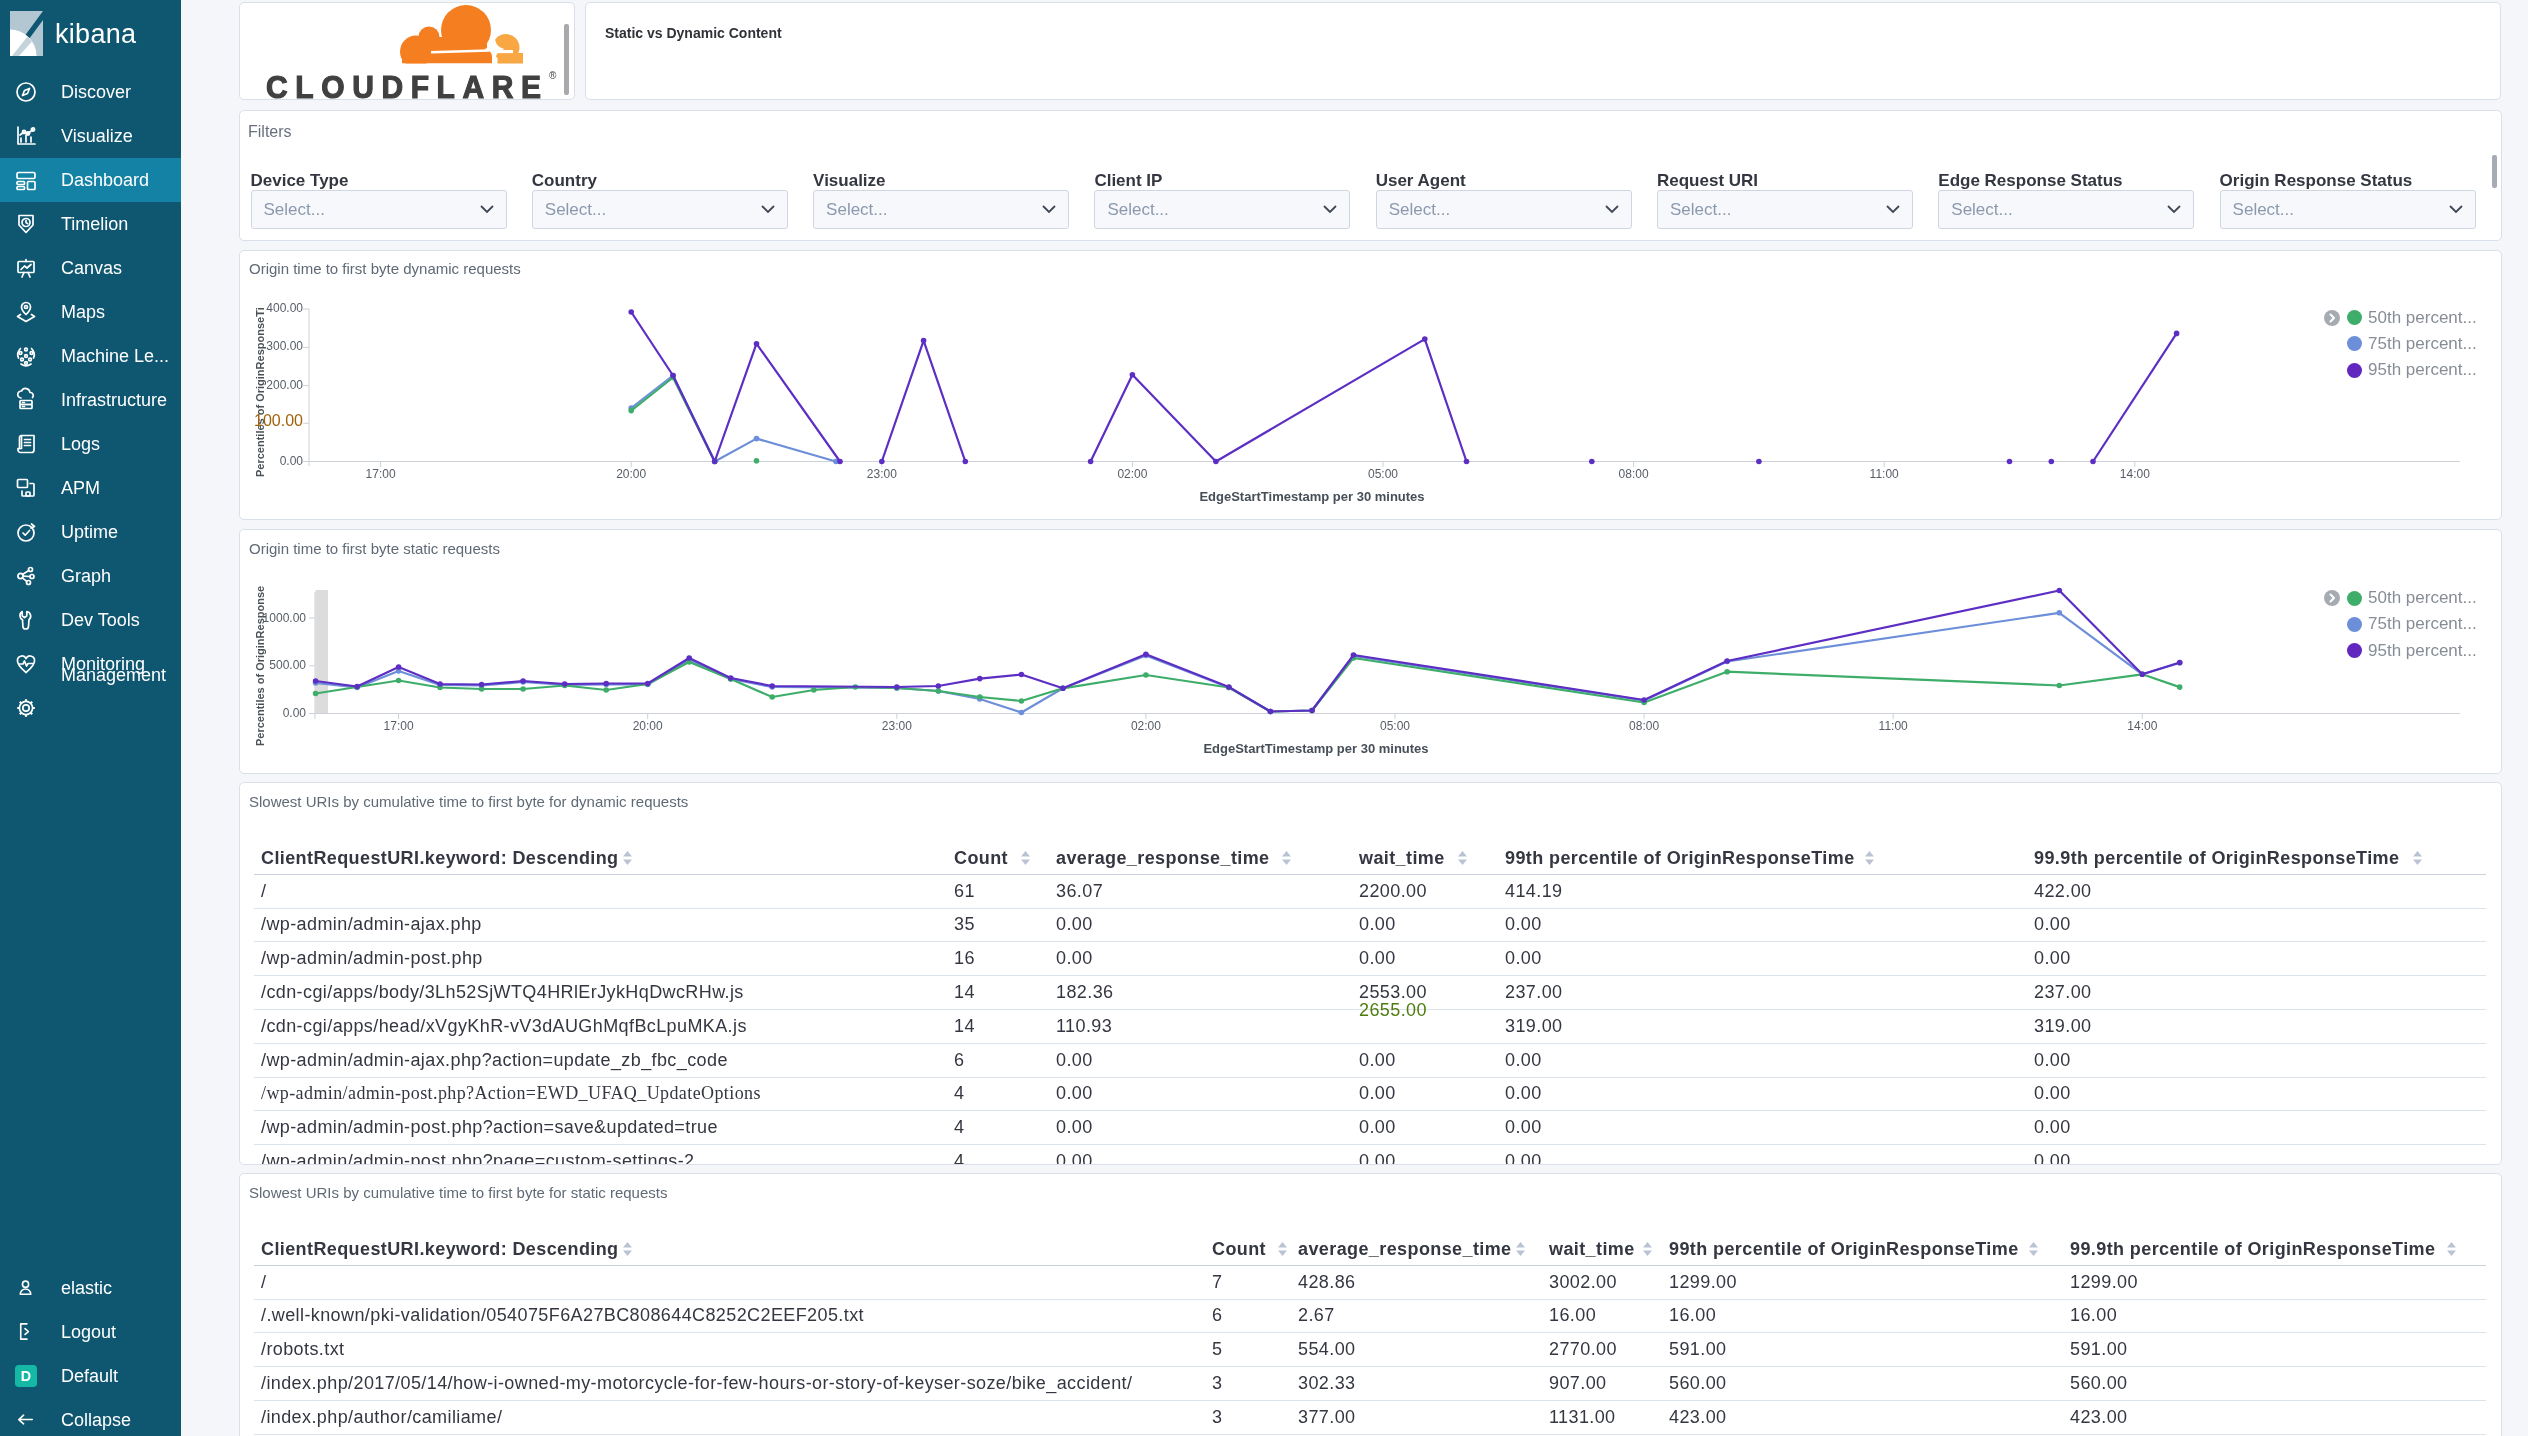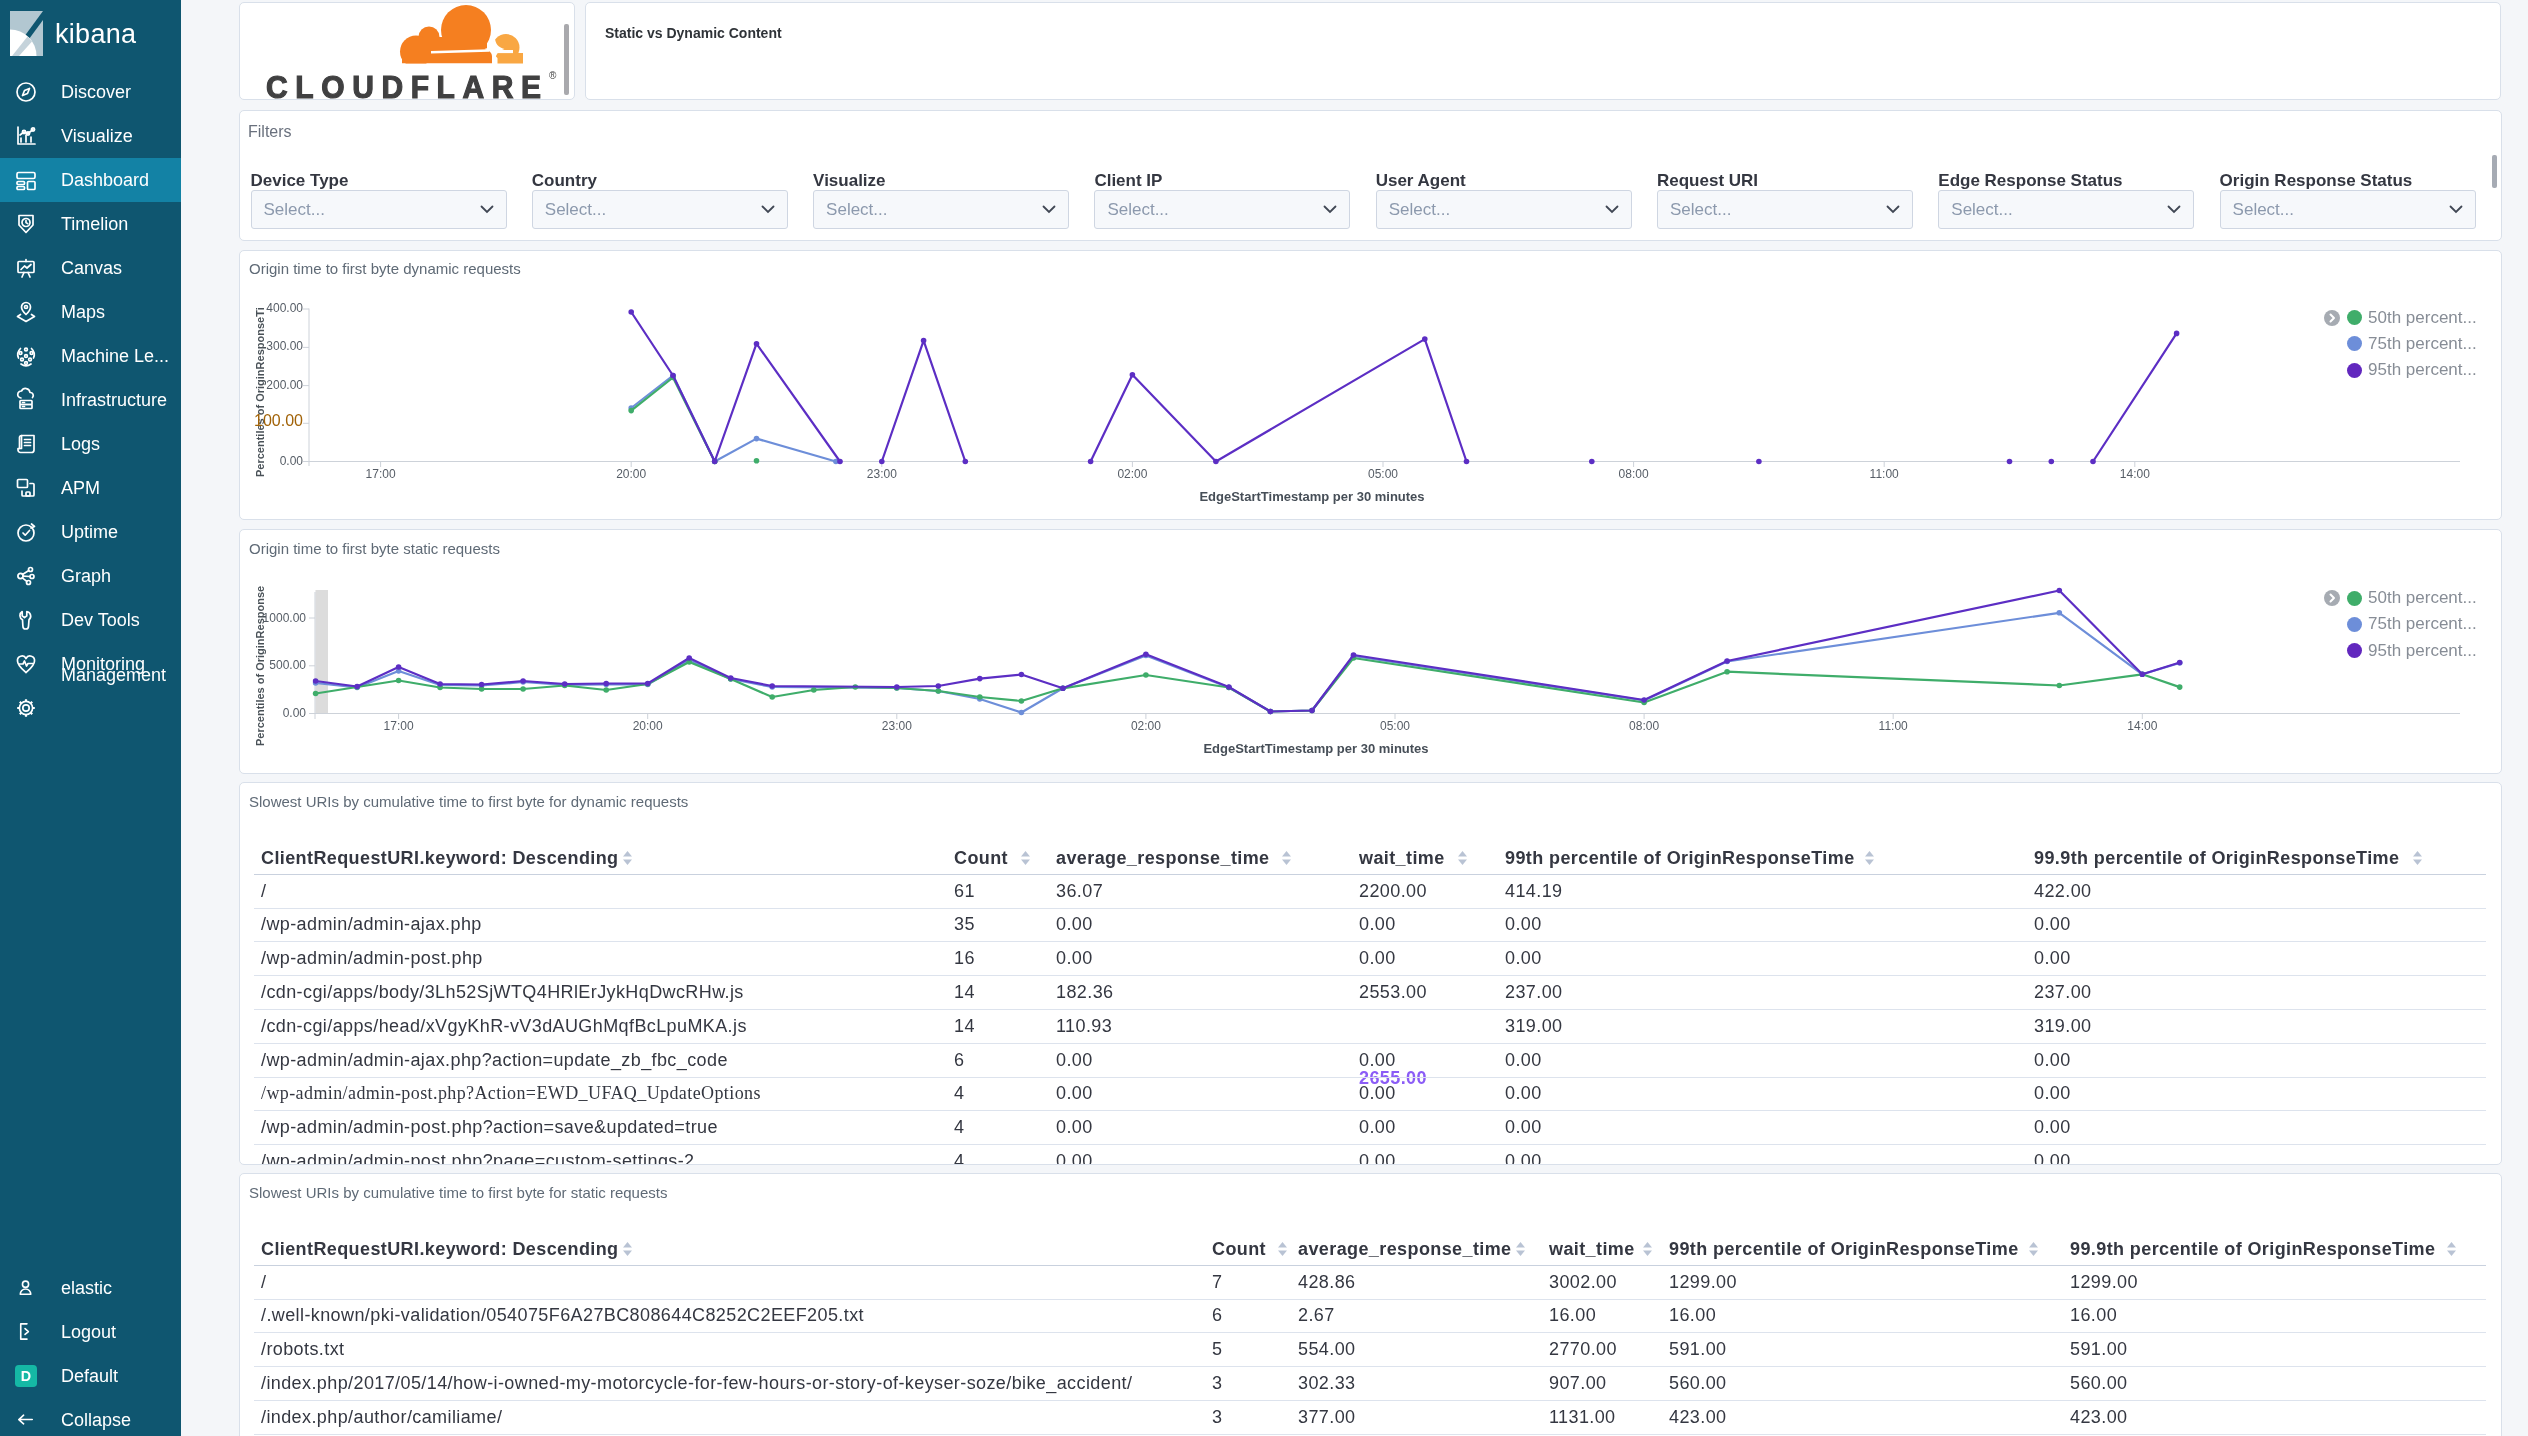--- a/index.html
+++ b/index.html
@@ -481,21 +481,21 @@
       <div class="t " style="left:261px;top:981.0px;font-size:18px;line-height:22px;color:#343741;letter-spacing:0.4px;">/cdn-cgi/apps/body/3Lh52SjWTQ4HRlErJykHqDwcRHw.js</div>
       <div class="t " style="left:954px;top:981.0px;font-size:18px;line-height:22px;color:#343741;letter-spacing:0.4px;">14</div>
       <div class="t " style="left:1056px;top:981.0px;font-size:18px;line-height:22px;color:#343741;letter-spacing:0.4px;">182.36</div>
       <div class="t " style="left:1359px;top:981.0px;font-size:18px;line-height:22px;color:#343741;letter-spacing:0.4px;">2553.00</div>
       <div class="t " style="left:1505px;top:981.0px;font-size:18px;line-height:22px;color:#343741;letter-spacing:0.4px;">237.00</div>
       <div class="t " style="left:2034px;top:981.0px;font-size:18px;line-height:22px;color:#343741;letter-spacing:0.4px;">237.00</div>
       <div style="position:absolute;left:254px;top:1008.9px;width:2232px;height:1px;background:#dde3ed"></div>
       <div class="t " style="left:261px;top:1014.8px;font-size:18px;line-height:22px;color:#343741;letter-spacing:0.4px;">/cdn-cgi/apps/head/xVgyKhR-vV3dAUGhMqfBcLpuMKA.js</div>
       <div class="t " style="left:954px;top:1014.8px;font-size:18px;line-height:22px;color:#343741;letter-spacing:0.4px;">14</div>
       <div class="t " style="left:1056px;top:1014.8px;font-size:18px;line-height:22px;color:#343741;letter-spacing:0.4px;">110.93</div>
-      <div class="t " style="left:1359px;top:1067px;font-size:18px;line-height:22px;color:#8b5cf6;letter-spacing:0.4px;font-weight:bold;">2655.00</div>
+      <div class="t " style="left:1359px;top:999px;font-size:18px;line-height:22px;color:#4d7c0f;letter-spacing:0.4px;">2655.00</div>
       <div class="t " style="left:1505px;top:1014.8px;font-size:18px;line-height:22px;color:#343741;letter-spacing:0.4px;">319.00</div>
       <div class="t " style="left:2034px;top:1014.8px;font-size:18px;line-height:22px;color:#343741;letter-spacing:0.4px;">319.00</div>
       <div style="position:absolute;left:254px;top:1042.7px;width:2232px;height:1px;background:#dde3ed"></div>
       <div class="t " style="left:261px;top:1048.6px;font-size:18px;line-height:22px;color:#343741;letter-spacing:0.4px;">/wp-admin/admin-ajax.php?action=update_zb_fbc_code</div>
       <div class="t " style="left:954px;top:1048.6px;font-size:18px;line-height:22px;color:#343741;letter-spacing:0.4px;">6</div>
       <div class="t " style="left:1056px;top:1048.6px;font-size:18px;line-height:22px;color:#343741;letter-spacing:0.4px;">0.00</div>
       <div class="t " style="left:1359px;top:1048.6px;font-size:18px;line-height:22px;color:#343741;letter-spacing:0.4px;">0.00</div>
       <div class="t " style="left:1505px;top:1048.6px;font-size:18px;line-height:22px;color:#343741;letter-spacing:0.4px;">0.00</div>
       <div class="t " style="left:2034px;top:1048.6px;font-size:18px;line-height:22px;color:#343741;letter-spacing:0.4px;">0.00</div>
       <div style="position:absolute;left:254px;top:1076.5px;width:2232px;height:1px;background:#dde3ed"></div>

